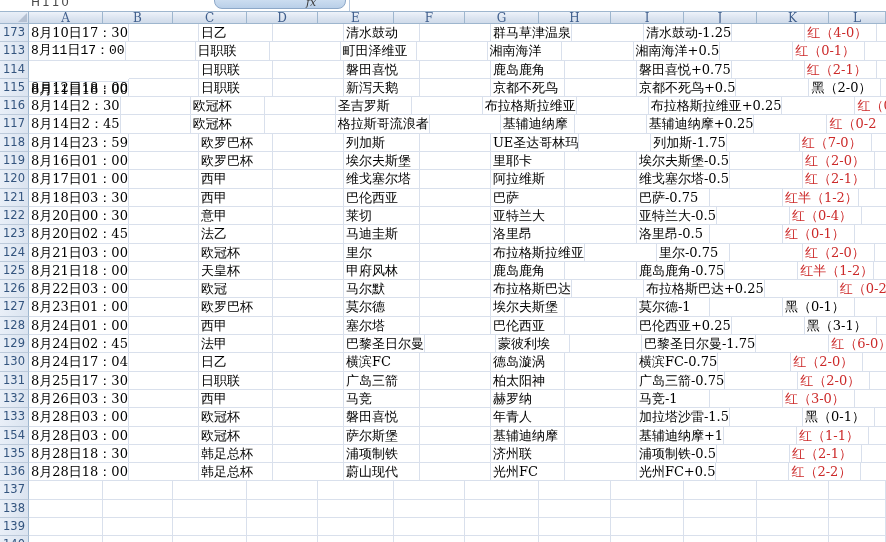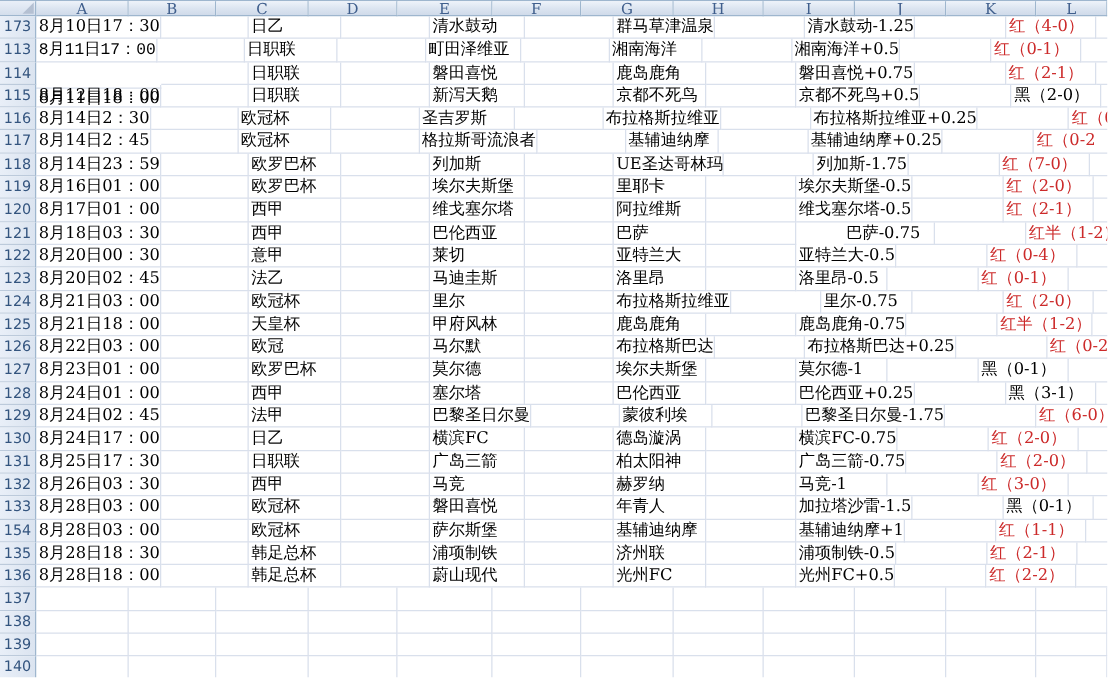--- a/index.html
+++ b/index.html
@@ -117,20 +117,26 @@
   }
   .cell span { white-space: nowrap; }
   .res-red  { color: #cc2a2a; }
   .res-black{ color: #000000; }
 </style>
 </head>
 <body>
 
 <div id="app">
 
+  <div id="formula-strip">
+    <div id="name-box-text">H110</div>
+    <div id="fx-tab"></div>
+    <div id="fx-glyph">fx</div>
+    <div id="strip-divider"></div>
+  </div>
 
   <div id="header-row">
     <div id="corner-box">
       <div class="tri"></div>
     </div>
 
   <div class="colh" style="flex: 0 0 74px;">A</div>
       <div class="colh" style="flex: 0 0 70px;">B</div>
       <div class="colh" style="flex: 0 0 74px;">C</div>
       <div class="colh" style="flex: 0 0 71px;">D</div>
@@ -282,21 +288,21 @@
       <div class="row">
         <div class="rownum">121</div>
         <div class="cell" style="flex: 0 0 74px;"><span>8月18日03：30</span></div>
         <div class="cell" style="flex: 0 0 70px;"></div>
         <div class="cell" style="flex: 0 0 74px;"><span>西甲</span></div>
         <div class="cell" style="flex: 0 0 71px;"></div>
         <div class="cell" style="flex: 0 0 76px;"><span>巴伦西亚</span></div>
         <div class="cell" style="flex: 0 0 71px;"></div>
         <div class="cell" style="flex: 0 0 74px;"><span>巴萨</span></div>
         <div class="cell" style="flex: 0 0 72px;"></div>
-        <div class="cell" style="flex: 0 0 73px; margin-left: 38px;"><span>巴萨-0.75</span></div>
+        <div class="cell" style="flex: 0 0 73px;"><span>巴萨-0.75</span></div>
         <div class="cell" style="flex: 0 0 73px;"></div>
         <div class="cell" style="flex: 0 0 72px;"><span class="res-red">红半（1-2）</span></div>
         <div class="cell" style="flex: 0 0 57px;"></div>
       </div>
       <div class="row">
         <div class="rownum">122</div>
         <div class="cell" style="flex: 0 0 74px;"><span>8月20日00：30</span></div>
         <div class="cell" style="flex: 0 0 70px;"></div>
         <div class="cell" style="flex: 0 0 74px;"><span>意甲</span></div>
         <div class="cell" style="flex: 0 0 71px;"></div>
@@ -407,21 +413,21 @@
         <div class="cell" style="flex: 0 0 76px;"><span>巴黎圣日尔曼</span></div>
         <div class="cell" style="flex: 0 0 71px;"></div>
         <div class="cell" style="flex: 0 0 74px;"><span>蒙彼利埃</span></div>
         <div class="cell" style="flex: 0 0 72px;"></div>
         <div class="cell" style="flex: 0 0 73px;"><span>巴黎圣日尔曼-1.75</span></div>
         <div class="cell" style="flex: 0 0 73px;"></div>
         <div class="cell" style="flex: 0 0 72px;"><span class="res-red">红（6-0）</span></div>
       </div>
       <div class="row">
         <div class="rownum">130</div>
-        <div class="cell" style="flex: 0 0 74px;"><span>8月24日17：00</span></div>
+        <div class="cell" style="flex: 0 0 74px;"><span>8月24日17：04</span></div>
         <div class="cell" style="flex: 0 0 70px;"></div>
         <div class="cell" style="flex: 0 0 74px;"><span>日乙</span></div>
         <div class="cell" style="flex: 0 0 71px;"></div>
         <div class="cell" style="flex: 0 0 76px;"><span>横滨FC</span></div>
         <div class="cell" style="flex: 0 0 71px;"></div>
         <div class="cell" style="flex: 0 0 74px;"><span>德岛漩涡</span></div>
         <div class="cell" style="flex: 0 0 72px;"></div>
         <div class="cell" style="flex: 0 0 73px;"><span>横滨FC-0.75</span></div>
         <div class="cell" style="flex: 0 0 73px;"></div>
         <div class="cell" style="flex: 0 0 72px;"><span class="res-red">红（2-0）</span></div>

